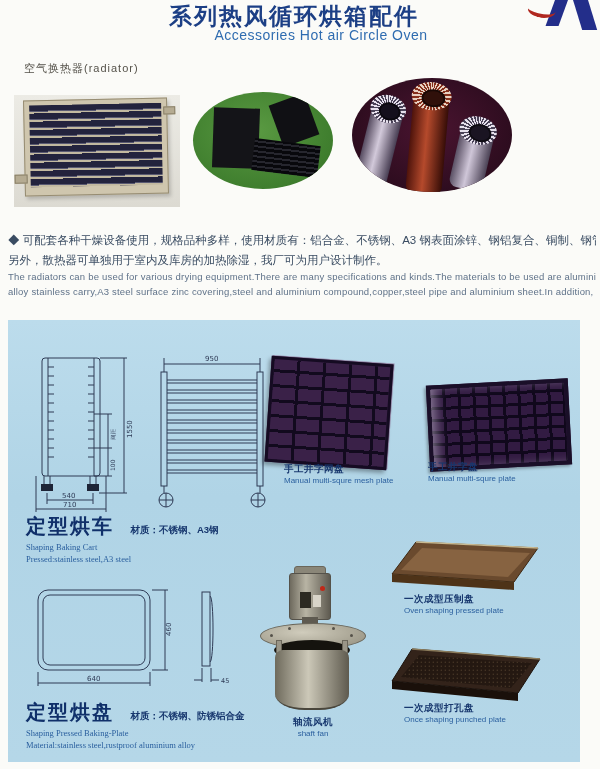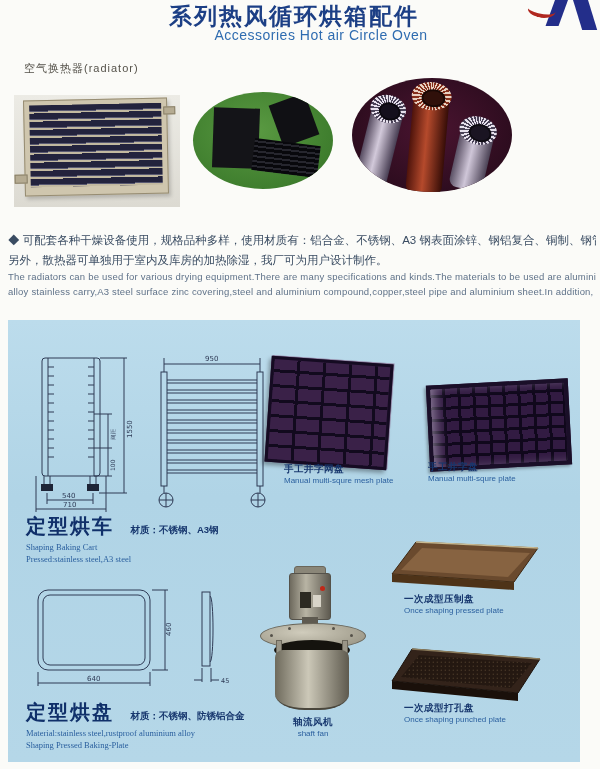--- a/index.html
+++ b/index.html
@@ -229,22 +229,22 @@
     <text font-size="7" transform="translate(141 52) rotate(-90)">460</text>
     <text font-size="7" x="57" y="97">640</text>
     <text font-size="6.5" x="191" y="99">45</text>
   </svg>
 
   <div class="abs" style="left:26px;top:699px;">
     <div>
       <span class="prod-name">定型烘盘</span>
       <span class="prod-mat">材质：不锈钢、防锈铝合金</span>
     </div>
+    <div class="prod-en">Shaping Pressed Baking-Plate</div>
     <div class="prod-en">Material:stainless steel,rustproof aluminium alloy</div>
-    <div class="prod-en">Shaping Pressed Baking-Plate</div>
   </div>
 
   <div class="fan">
     <div class="motor-cap"></div>
     <div class="motor-body">
       <div class="red-dot"></div>
       <div class="motor-panel"></div>
       <div class="motor-label"></div>
     </div>
     <div class="joint"></div>
@@ -264,21 +264,21 @@
   </div>
 
   <svg class="abs" style="left:392px;top:538px;" width="150" height="58" viewBox="0 0 150 58">
     <polygon points="24,4 146,10 122,44 0,36" fill="#6a4a2e" stroke="#3c2712" stroke-width="1"></polygon>
     <polygon points="30,10 138,15 116,39 9,32" fill="#876341"></polygon>
     <polygon points="0,36 122,44 122,52 0,44" fill="#4e3318"></polygon>
     <polyline points="24,4 146,10" fill="none" stroke="#c8b890" stroke-width="1.5"></polyline>
   </svg>
   <div class="abs" style="left:404px;top:593px;">
     <div class="cap-cn">一次成型压制盘</div>
-    <div class="cap-en">Once shaping pressed plate</div>
+    <div class="cap-en">Oven shaping pressed plate</div>
   </div>
 
   <svg class="abs" style="left:392px;top:645px;" width="150" height="62" viewBox="0 0 150 62">
     <defs>
       <pattern id="holes" width="4" height="4" patternUnits="userSpaceOnUse">
         <rect width="4" height="4" fill="#241811"></rect>
         <circle cx="1.3" cy="1.3" r="0.7" fill="#4a3828"></circle>
       </pattern>
     </defs>
     <polygon points="20,4 148,14 126,48 0,36" fill="#33231a" stroke="#1c120c" stroke-width="1"></polygon>

